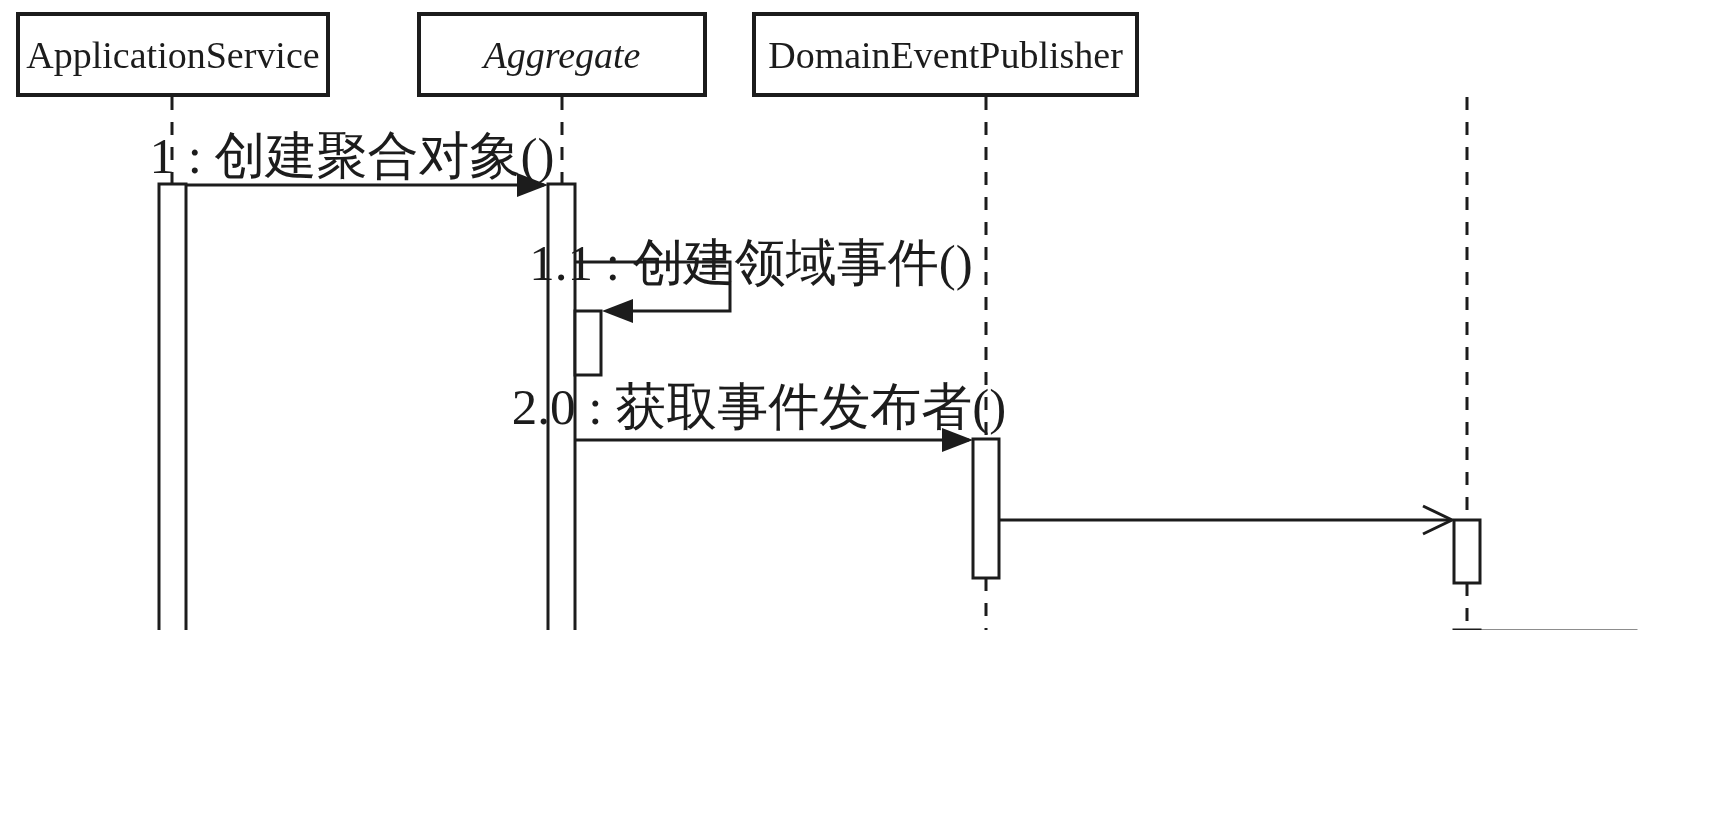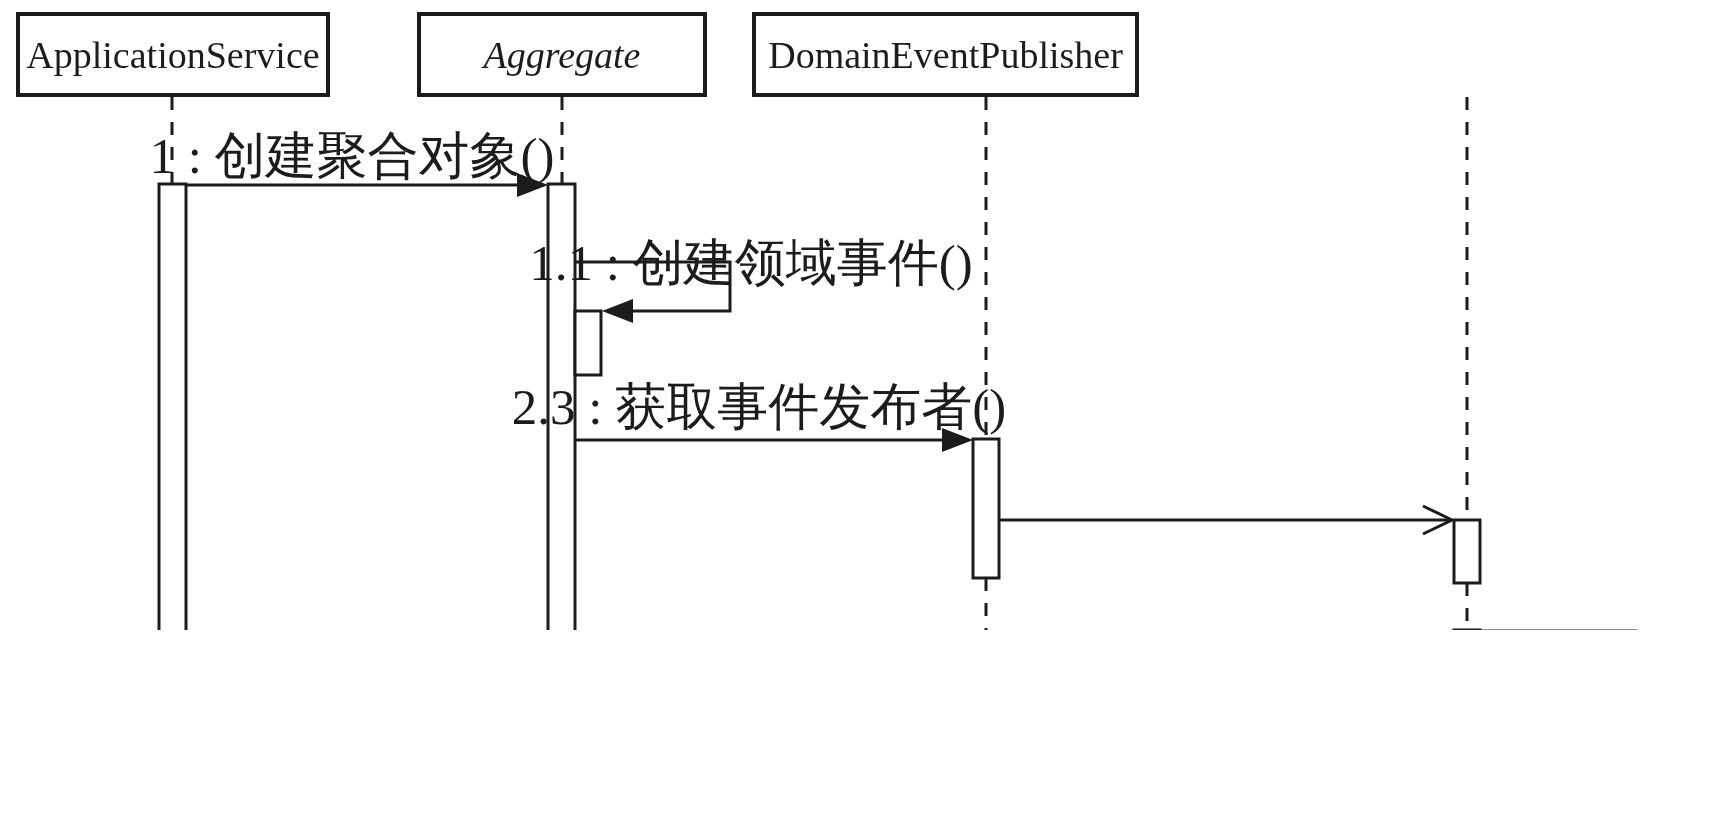--- a/index.html
+++ b/index.html
@@ -104,15 +104,15 @@
   </div>
   <div class="actor" style="left:417px;  width:290px;font-style:italic;">
     <span class="actor-label">Aggregate</span>
   </div>
   <div class="actor" style="left:752px;  width:387px;">
     <span class="actor-label">DomainEventPublisher</span>
   </div>
 
   <div class="msg-label" style="left:352px;  top:134px;">1 : 创建聚合对象()</div>
   <div class="msg-label" style="left:751px;  top:211px;margin-top:30px;">1.1 : 创建领域事件()</div>
-  <div class="msg-label" style="left:759px;  top:385px;">2.3 : 获取事件发布者()</div>
+  <div class="msg-label" style="left:759px;  top:385px;">2.0 : 获取事件发布者()</div>
 
 </div>
 
 </body></html>

